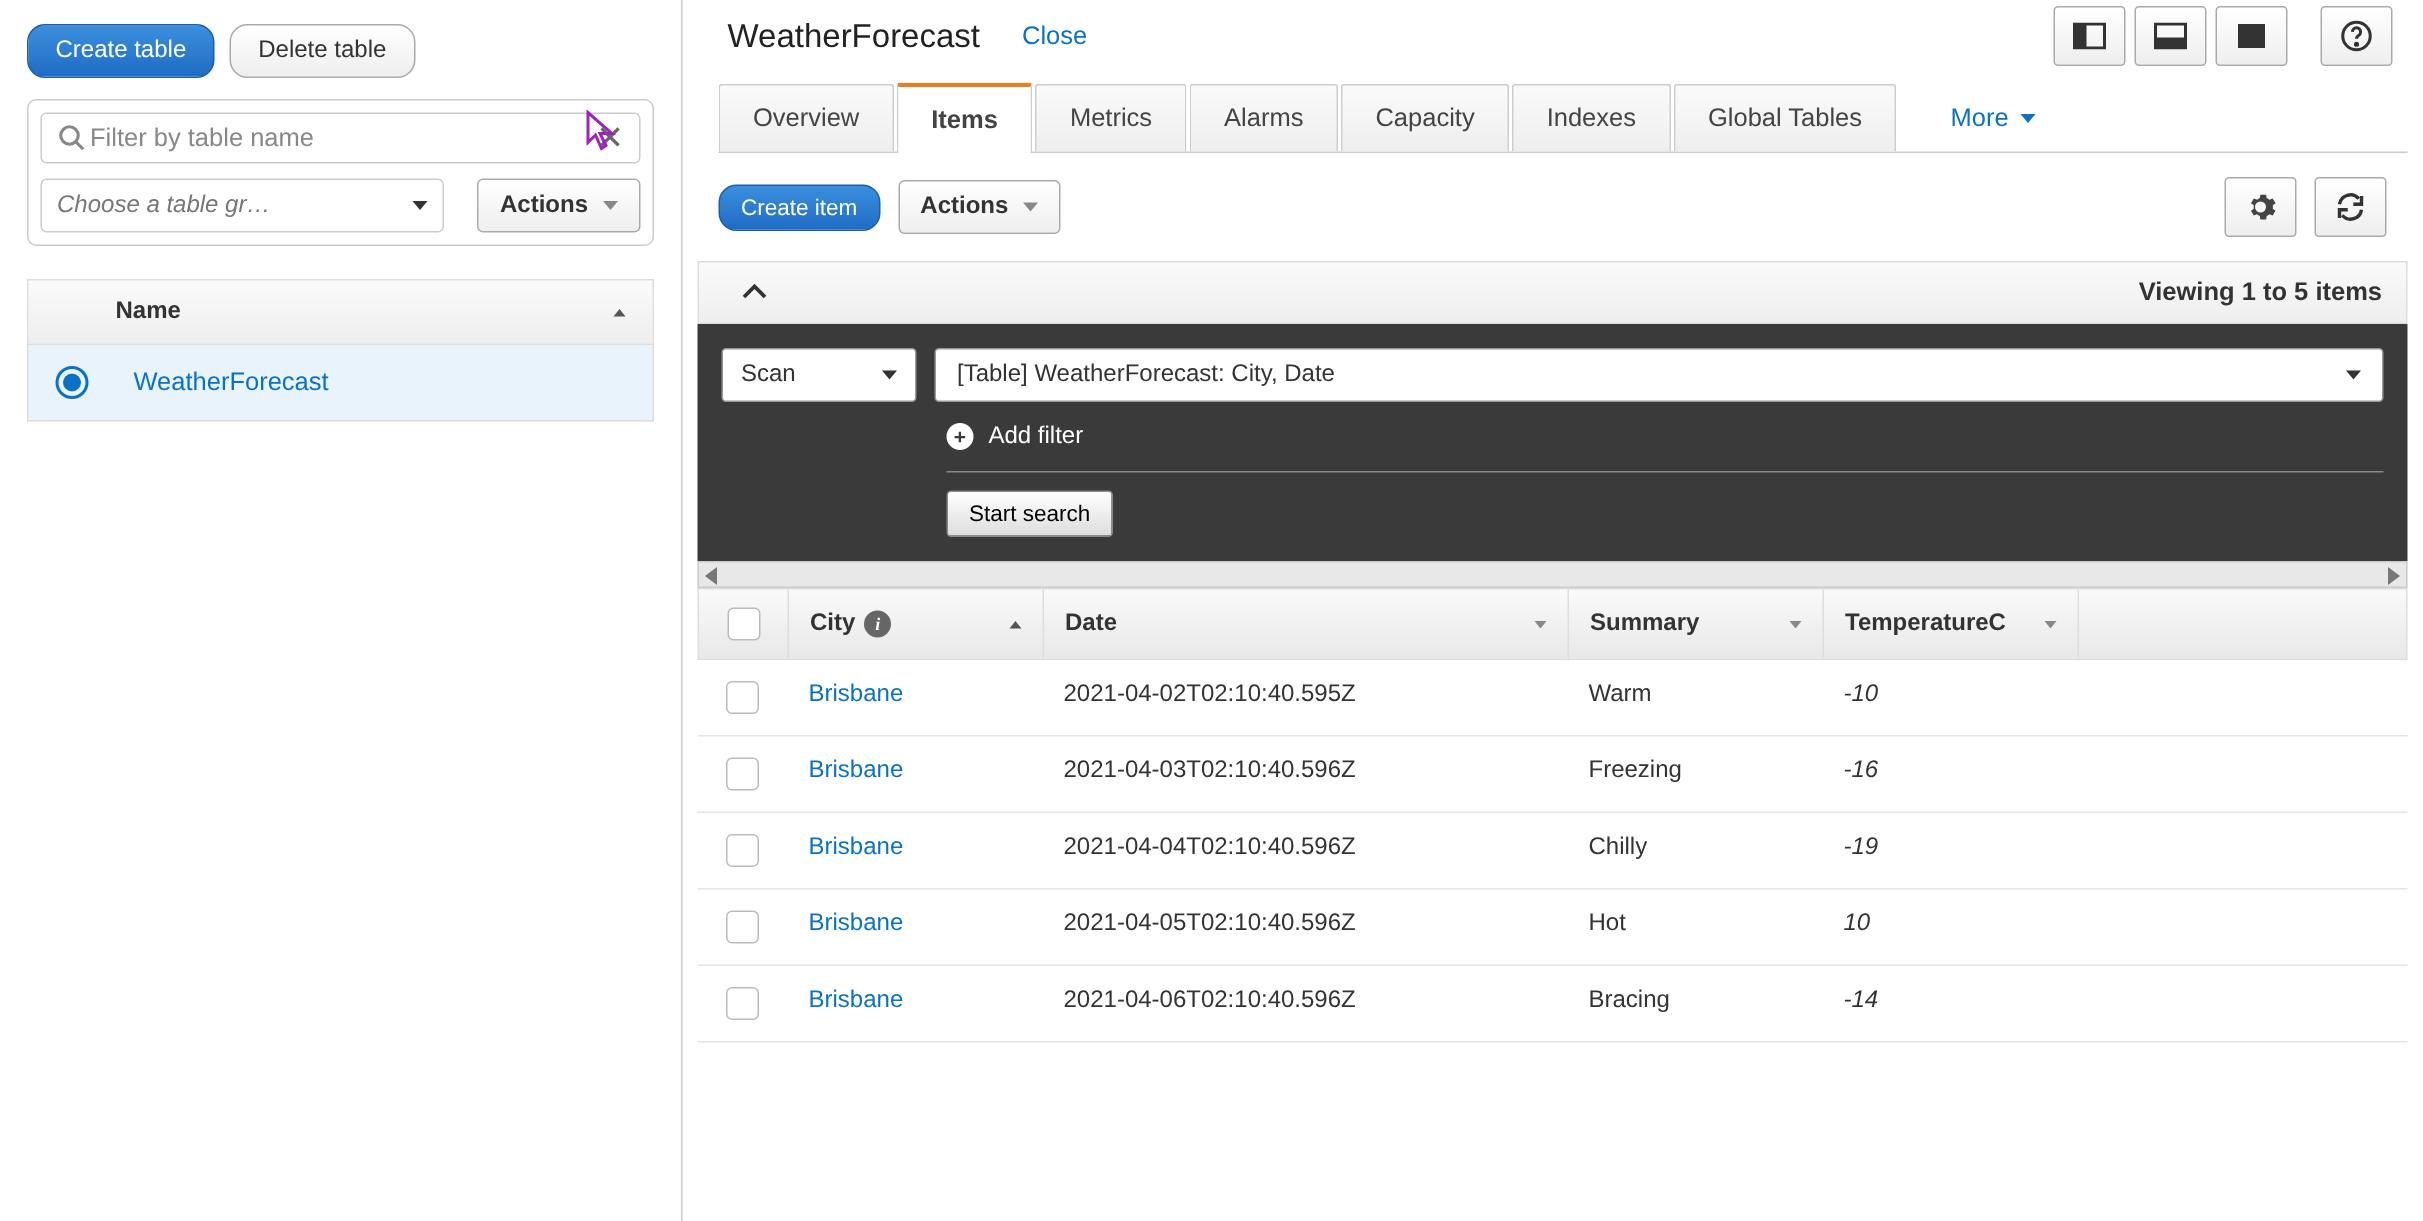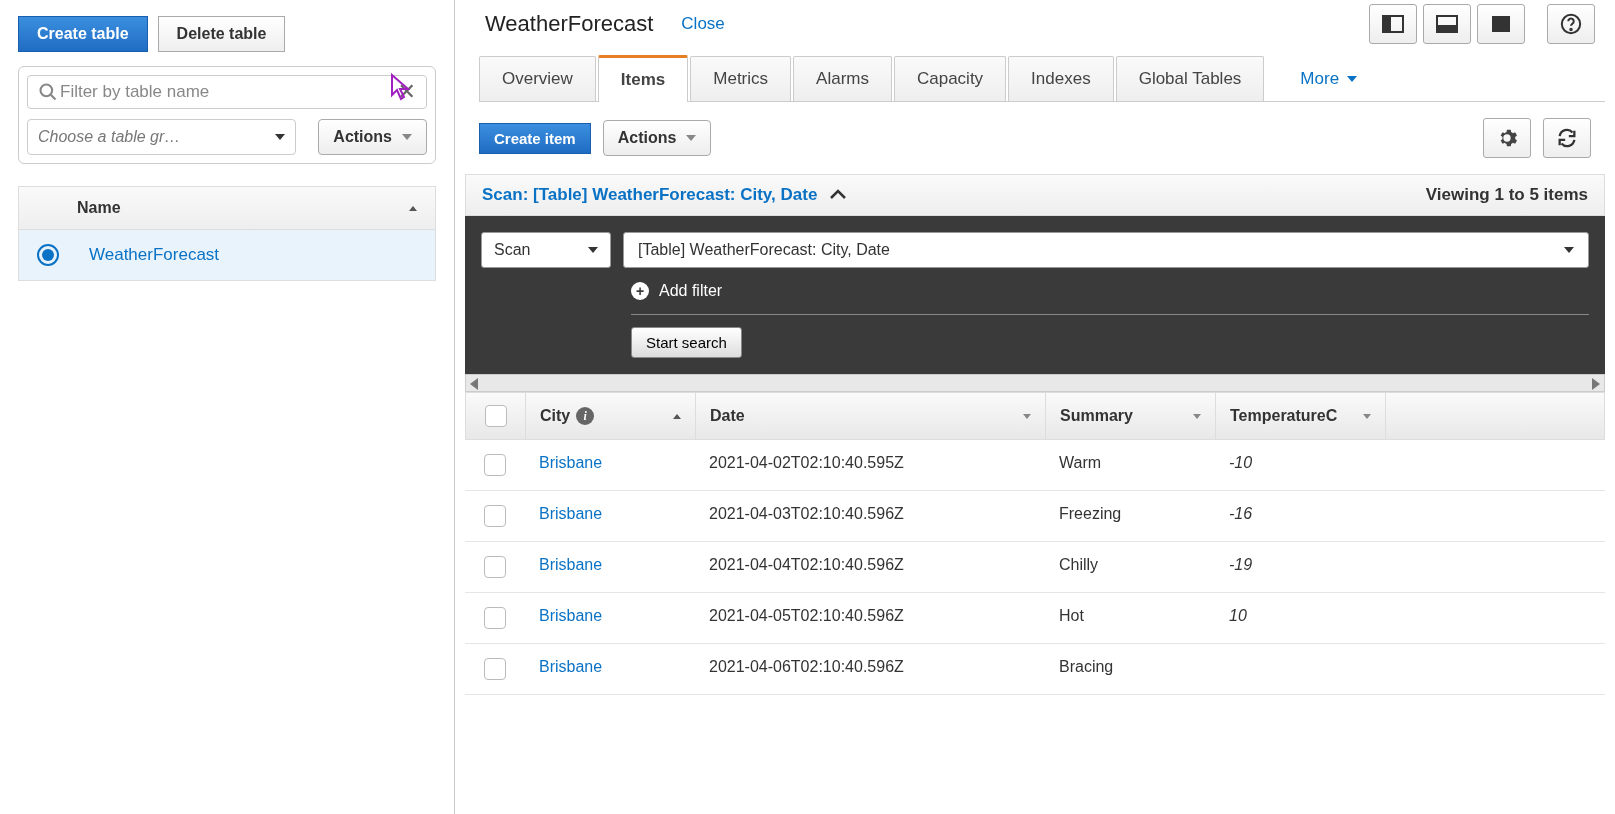--- a/index.html
+++ b/index.html
@@ -1,21 +1,21 @@
 <!DOCTYPE html>
 <html><head>
 <meta charset="utf-8">
 <style>
 * { box-sizing: border-box; margin: 0; padding: 0; }
 body { font-family: "Helvetica Neue", Arial, sans-serif; font-size: 14px; color: #333; background: #fff; display: flex; height: 814px; width: 1615px; overflow: hidden; }
 .sidebar { width: 455px; padding: 10px 18px; border-right: 1px solid #ccc; }
 .main { flex: 1; padding: 0 10px; position: relative; }
 
 
-.btn { display: inline-flex; align-items: center; justify-content: center; border-radius: 0; padding: 8px 18px; font-size: 16px; font-weight: bold; cursor: pointer; border: 1px solid #aaa; background: linear-gradient(#fff,#eee); color: #333; }
+.btn { display: inline-flex; align-items: center; justify-content: center; border-radius: 12px; padding: 8px 18px; font-size: 16px; font-weight: normal; cursor: pointer; border: 1px solid #aaa; background: linear-gradient(#fff,#eee); color: #333; }
 .btn-primary { background: linear-gradient(#3b8fde,#1f6cc4); border: 1px solid #1a5fad; color: #fff; }
 .btn-small { padding: 6px 14px; font-size: 15px; text-align: center; }
 
 .sidebar-top { display: flex; gap: 10px; margin-bottom: 14px; margin-top: 6px; }
 
 .filter-box { border: 1px solid #ccc; border-radius: 6px; padding: 8px; }
 .filter-input-wrap { display: flex; align-items: center; border: 1px solid #ccc; border-radius: 4px; padding: 6px 10px; background: #fff; margin-bottom: 10px; position: relative; }
 .filter-input-wrap svg { flex-shrink: 0; }
 .filter-input { border: none; outline: none; font-size: 17px; flex: 1; margin-left: 2px; color: #555; }
 .filter-input::placeholder { color: #888; }
@@ -204,21 +204,20 @@
       </div>
     <div class="icon-btn">
         <svg width="22" height="22" viewBox="0 0 24 24" fill="none" stroke="#333" stroke-width="2.5">
           <path d="M20 4v6h-6M4 20v-6h6"></path>
           <path d="M4 10a8 8 0 0 1 14-4M20 14a8 8 0 0 1-14 4"></path>
         </svg>
       </div>
   </div>
 
   <div class="scan-bar">
-    <span class="scan-label">Scan: [Table] WeatherForecast: City, Date</span>
     <span class="scan-caret"><svg width="18" height="12" viewBox="0 0 18 12">
           <path d="M2 10 L9 3 L16 10" fill="none" stroke="#333" stroke-width="2.5"></path>
         </svg></span>
     <span class="viewing">Viewing 1 to 5 items</span>
   </div>
 
   <div class="dark-panel">
     <div class="dark-row1">
       <div class="scan-select">
         <span>Scan</span>
@@ -300,15 +299,16 @@
         <div class="cell cell-summary">Hot</div>
         <div class="cell cell-temp">10</div>
       </div>
       <div class="data-row">
         <div class="cell cell-check">
           <span class="checkbox"></span>
         </div>
         <div class="cell cell-city">Brisbane</div>
         <div class="cell cell-date">2021-04-06T02:10:40.596Z</div>
         <div class="cell cell-summary">Bracing</div>
+        <div class="cell cell-temp">-14</div>
       </div>
     </div>
 </div>
 
 </body></html>

